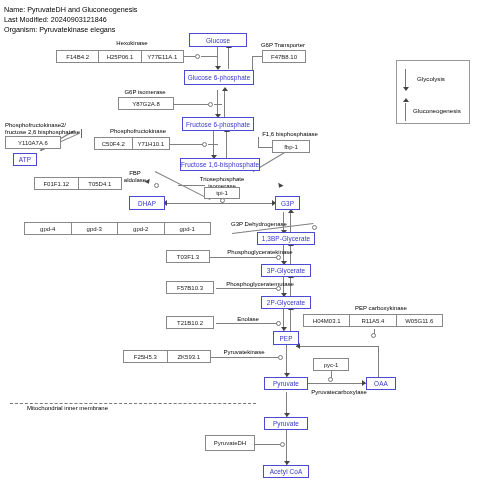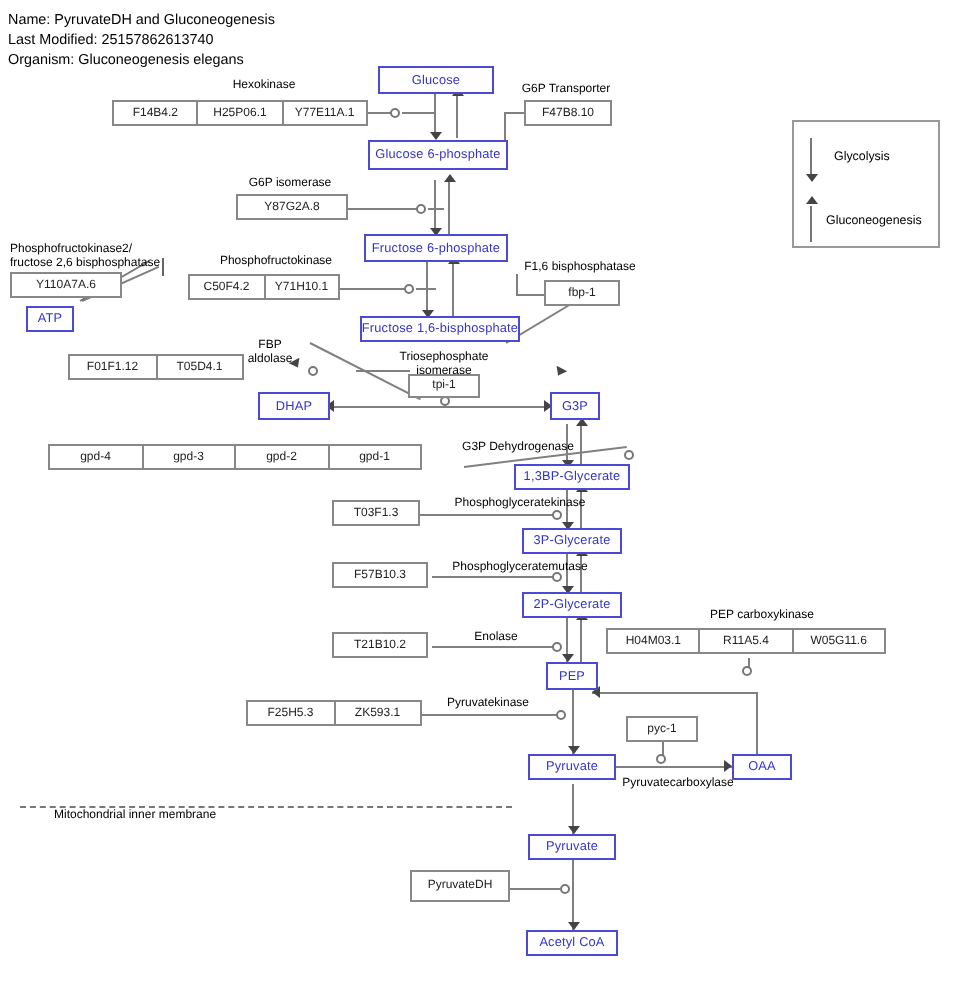--- a/index.html
+++ b/index.html
@@ -62,22 +62,22 @@
   
   #legend{position:absolute;box-sizing:border-box;border:1px solid #999;background:#fff;}
   .leg-txt{position:absolute;font-size:6.2px;color:#000;white-space:nowrap;}
 </style>
 </head>
 <body>
 
 <div id="canvas">
 
   <div class="hdr" style="left:4px;top:6px;">Name: PyruvateDH and Gluconeogenesis</div>
-  <div class="hdr" style="left:4px;top:16px;">Last Modified: 25157862613740</div>
-  <div class="hdr" style="left:4px;top:26px;">Organism: Gluconeogenesis elegans</div>
+  <div class="hdr" style="left:4px;top:16px;">Last Modified: 20240903121846</div>
+  <div class="hdr" style="left:4px;top:26px;">Organism: Pyruvatekinase elegans</div>
 
   <div id="legend" style="left:396px;top:60px;width:74px;height:64px;">
     <div class="ln lnv" style="left:8px;top:8px;height:20px;background:#777;"></div>
     <div class="ar ar-d" style="left:5.8px;top:26px;"></div>
     <div class="leg-txt" style="left:20px;top:14px;">Glycolysis</div>
     <div class="ln lnv" style="left:8px;top:42px;height:18px;background:#777;"></div>
     <div class="ar ar-u" style="left:5.8px;top:37px;"></div>
     <div class="leg-txt" style="left:16px;top:46px;">Gluconeogenesis</div>
   </div>
 

